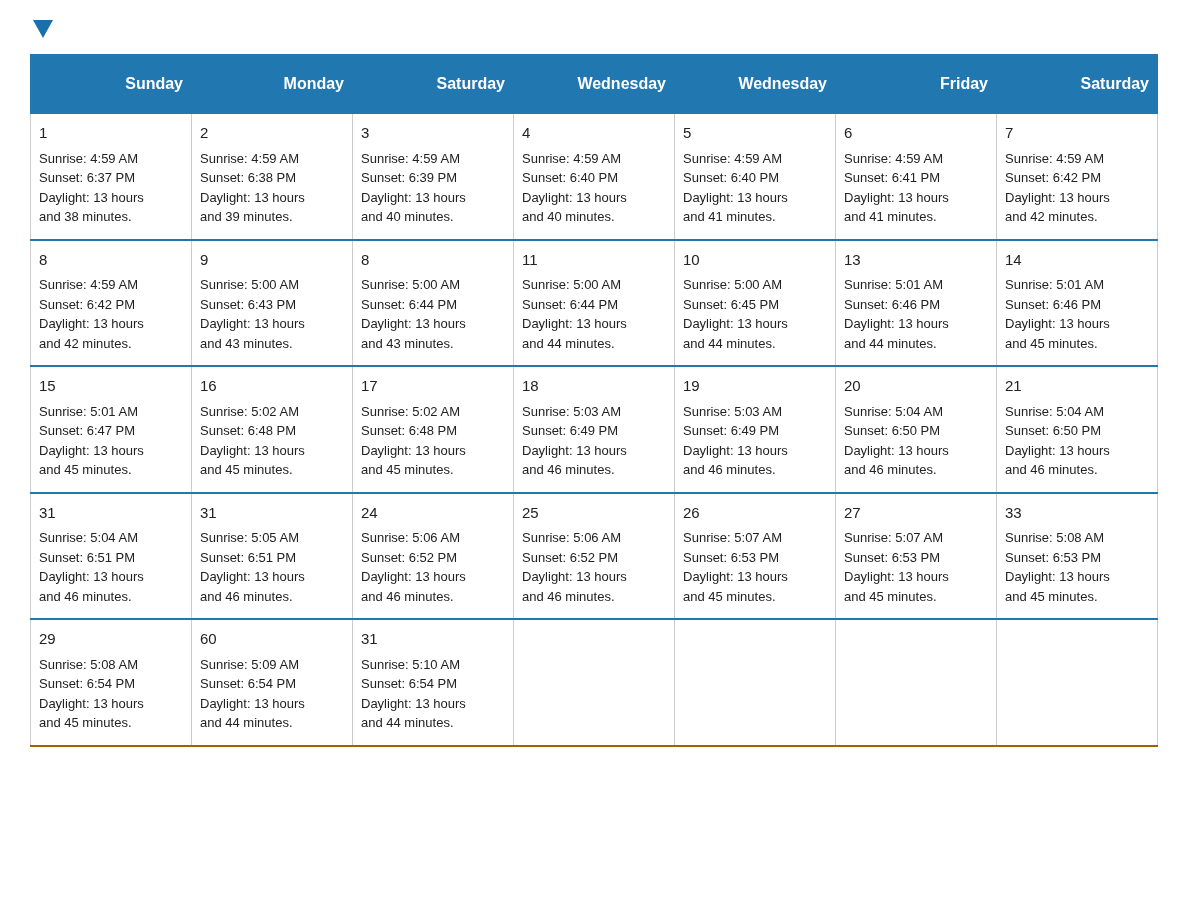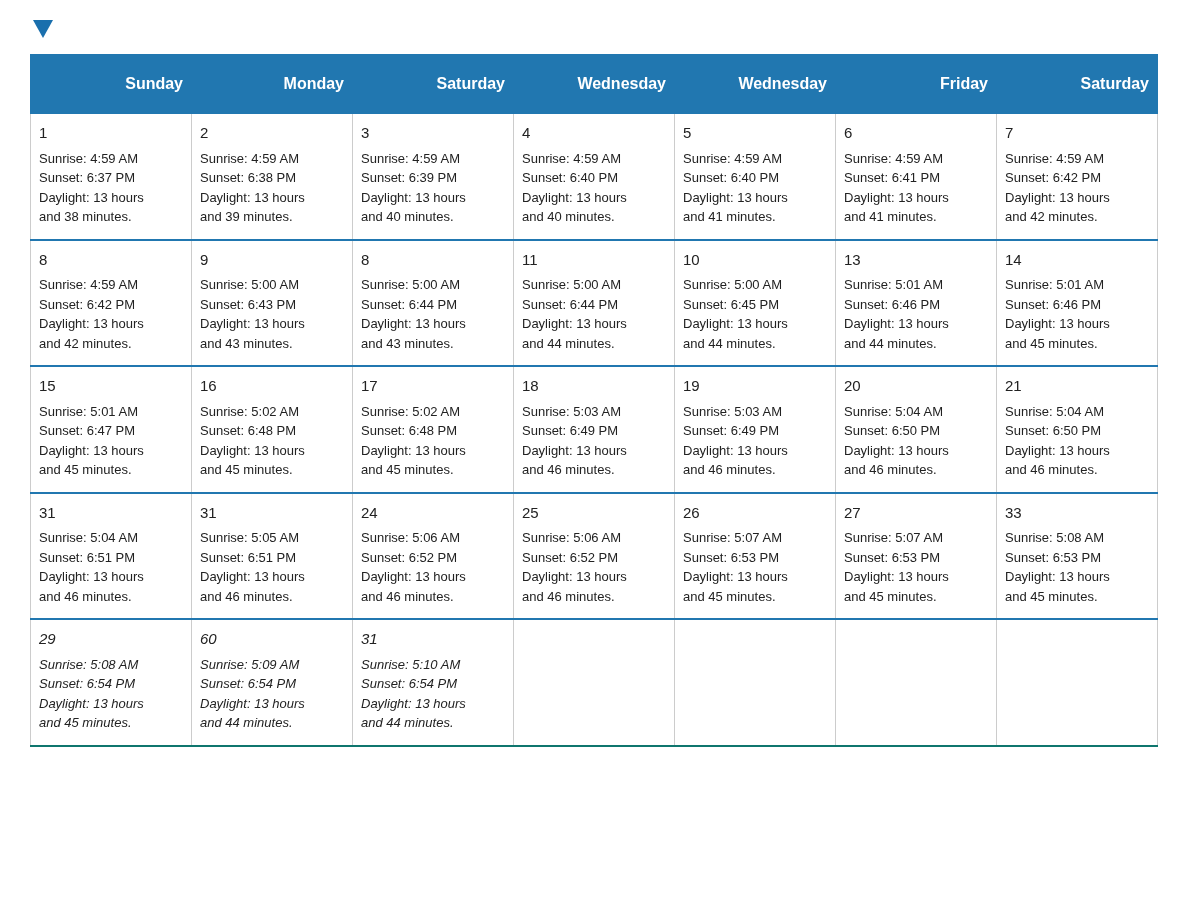--- a/index.html
+++ b/index.html
@@ -85,22 +85,21 @@
       line-height: 1.5;
       min-height: 90px;
     }
     tbody tr td .day-num {
       font-size: 15px;
       font-weight: normal;
       display: block;
       margin-bottom: 4px;
     }
     tbody tr:last-child td {
-      border-bottom: 2px solid #0f766e;
-      font-style: italic;
+      border-bottom: 2px solid #a16207;
     }
     tbody tr td:first-child {
       border-left: 1px solid #ccc;
     }
     thead tr th:first-child {
       border-left: 1px solid #2177b0;
     }
     .row-divider td {
       border-top: 2px solid #2177b0;
     }

